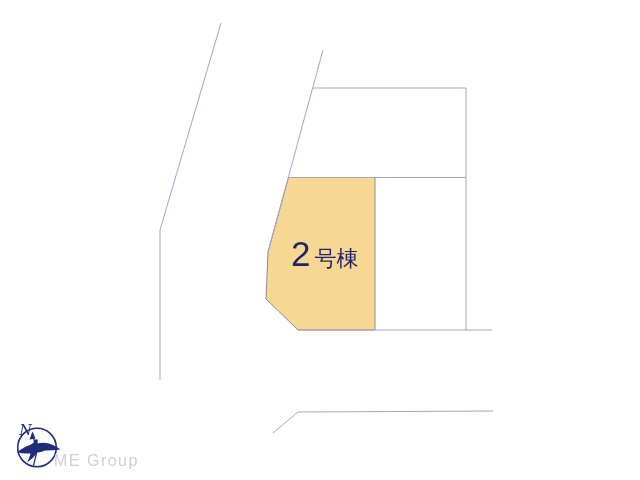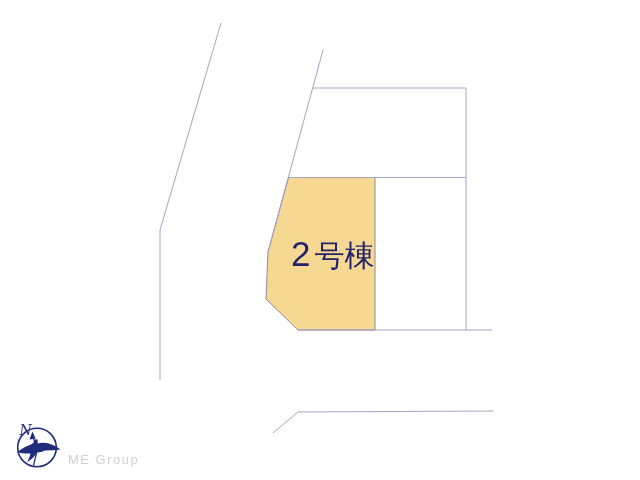--- a/index.html
+++ b/index.html
@@ -39,21 +39,21 @@
     gap: 4px;
     color: var(--label-text, #23236B);
     white-space: nowrap;
   }
   .lot-number {
     font-size: 35px;
     line-height: 1;
     font-weight: 400;
   }
   .lot-suffix {
-    font-size: 30px;
+    font-size: 22px;
     line-height: 1;
     font-weight: 500;
   }
   .compass-svg {
     position: absolute;
     left: 12px;
     top: 419px;
   }
   .compass-stroke {
     stroke: var(--compass-color, #1F2B7D);
@@ -64,23 +64,23 @@
     stroke: none;
   }
   .north-label {
     fill: var(--compass-color, #1F2B7D);
     font-family: "DejaVu Serif", serif;
     font-style: italic;
     font-size: 14px;
   }
   .logo-text {
     position: absolute;
-    left: 68px;
+    left: 54px;
     top: 452px;
-    font-size: 13px;
+    font-size: 16px;
     letter-spacing: 1.5px;
     color: var(--logo-text-color, #D0D0D0);
     white-space: nowrap;
   }
 </style>
 </head>
 <body>
 
 <div class="canvas">
 

